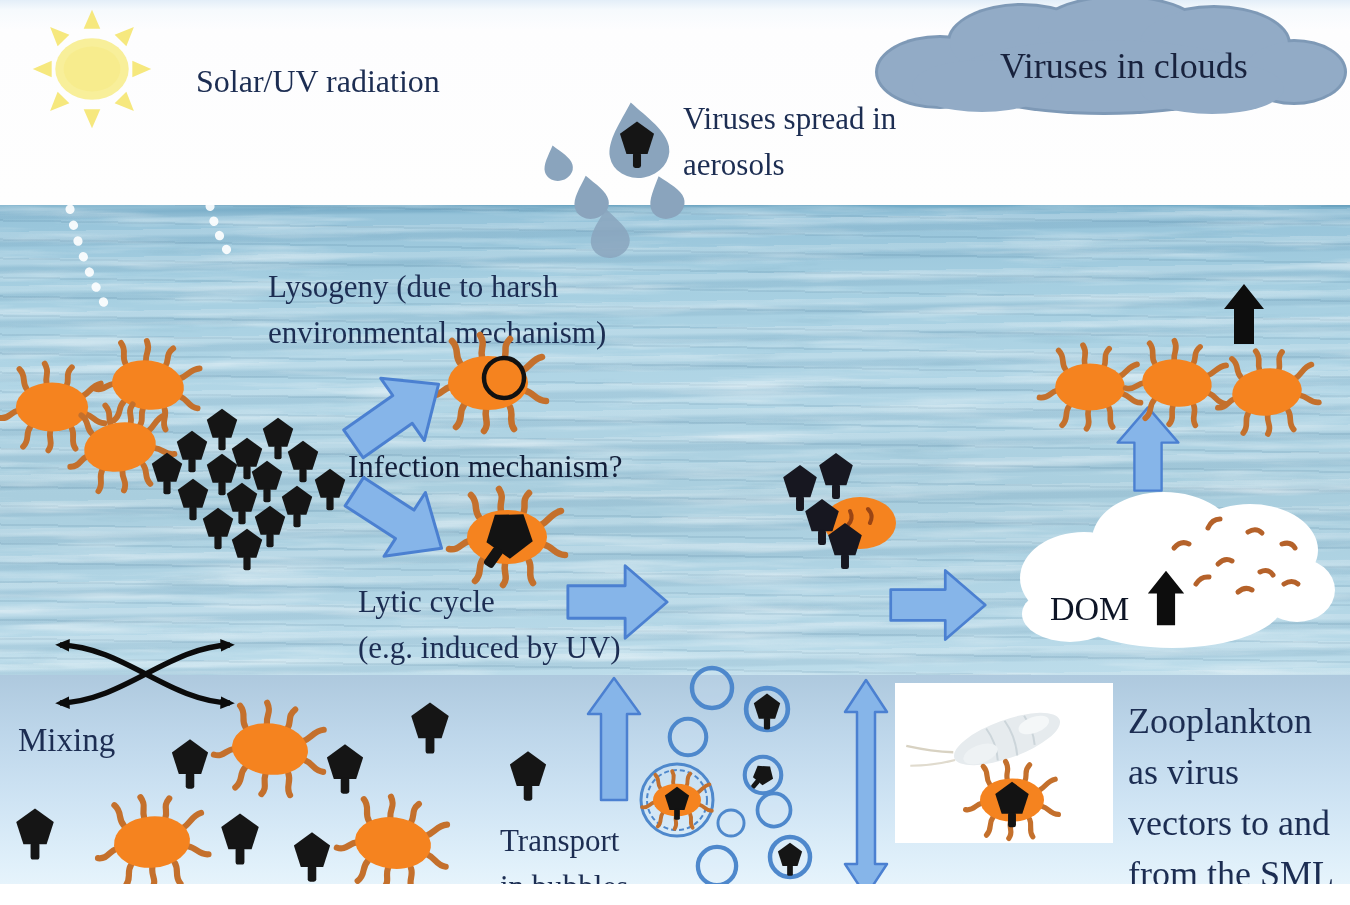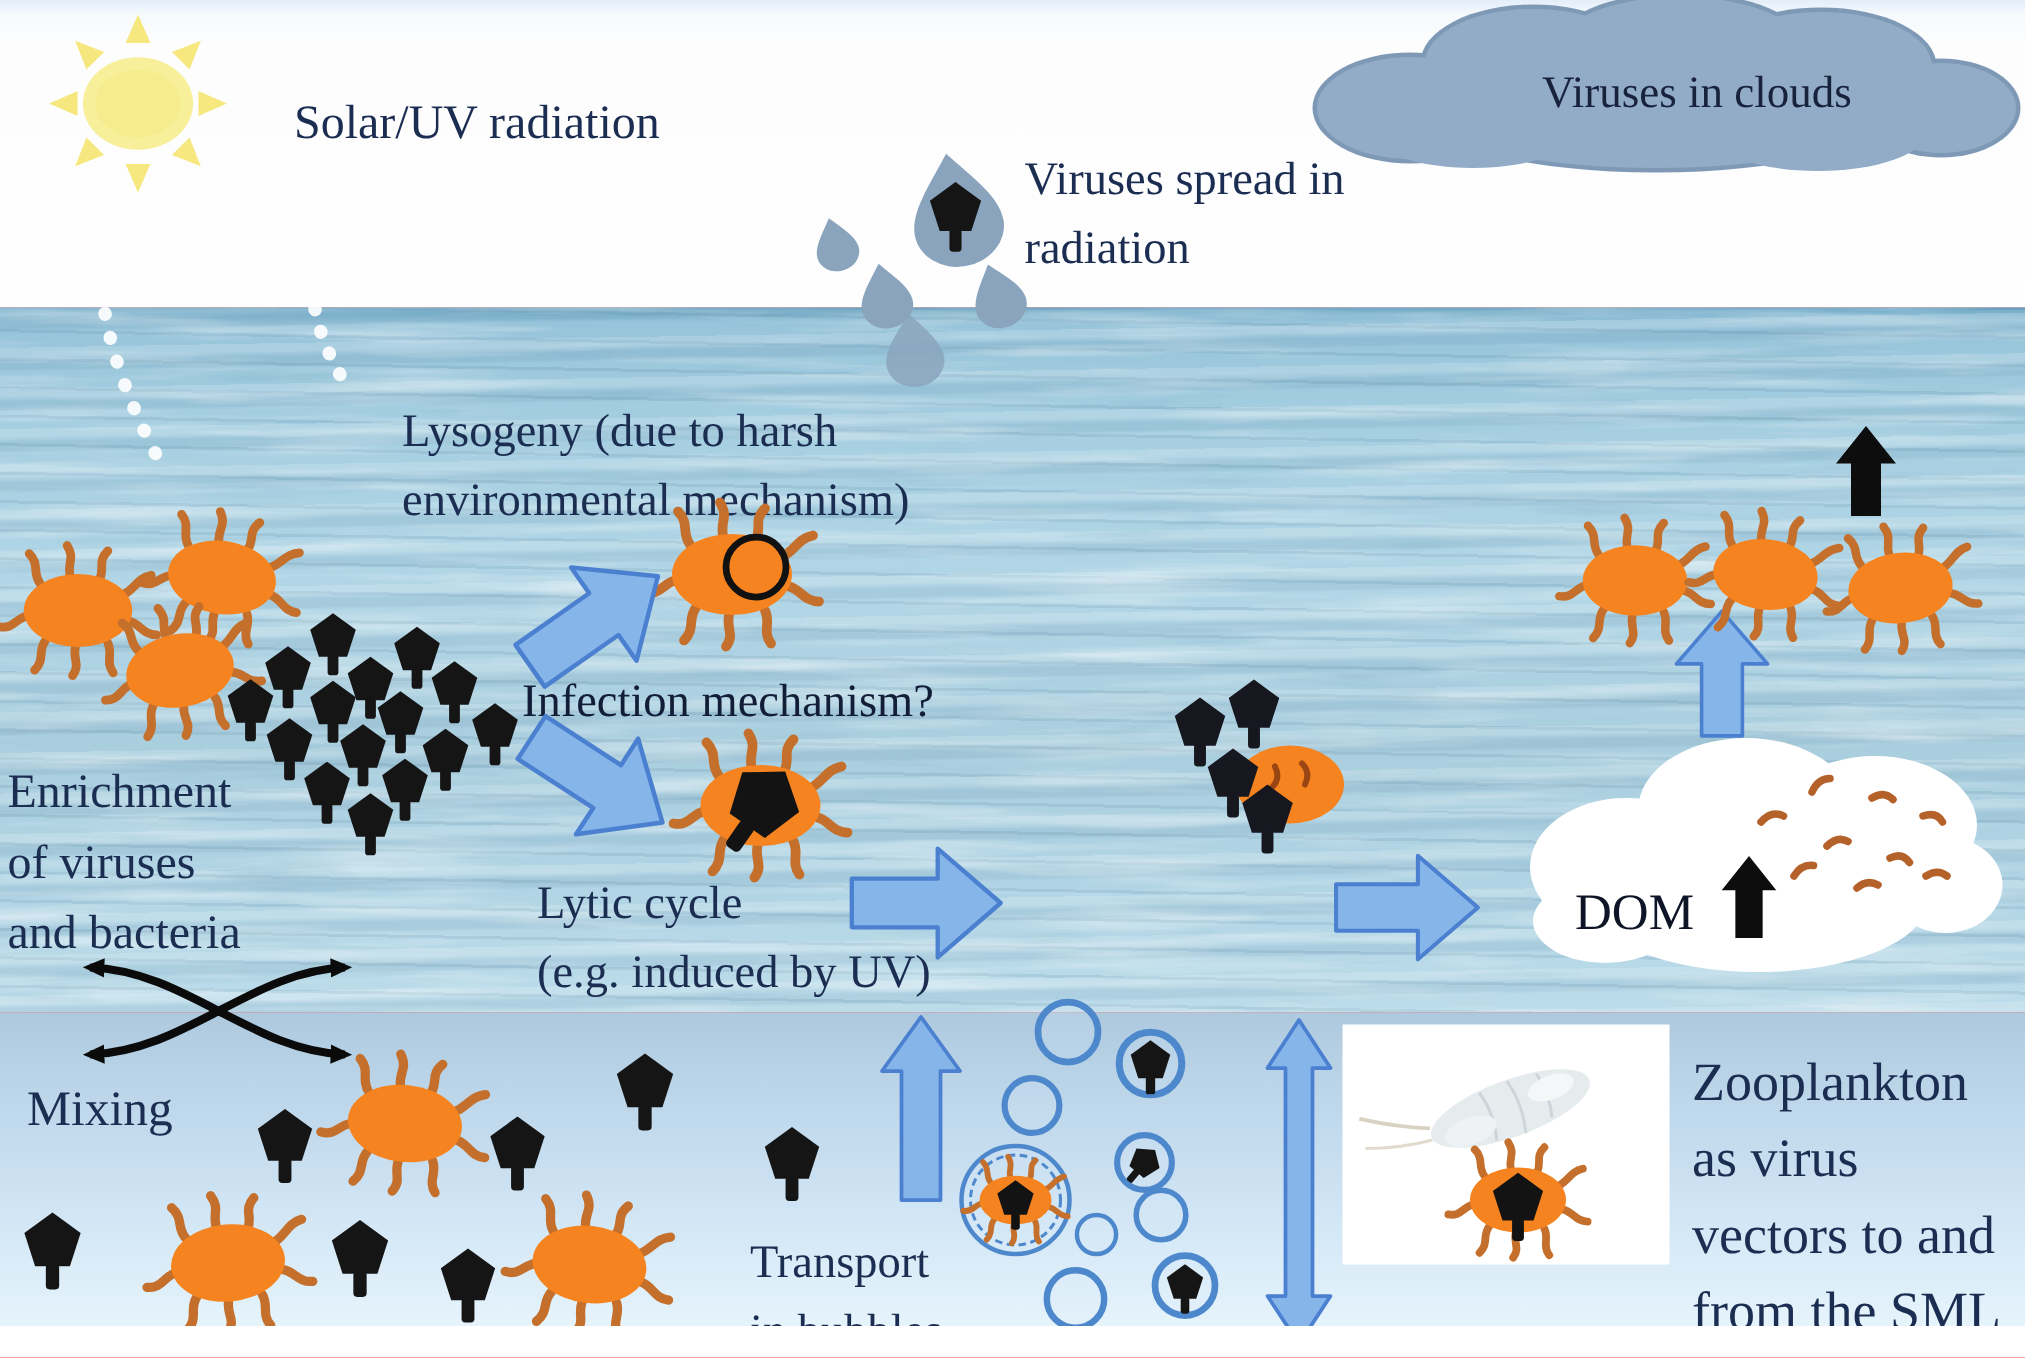--- a/index.html
+++ b/index.html
@@ -108,21 +108,21 @@
 
   <svg class="icon" style="left:535px;top:92px" width="170" height="158" viewBox="0 0 170 158">
     <use href="#g-droplet" transform="translate(102,46) rotate(-10) scale(2.0)"></use>
     <use href="#g-phage" transform="translate(102,48) scale(1.55)" fill="#151515"></use>
     <use href="#g-droplet" transform="translate(22,70) rotate(-15) scale(0.95)"></use>
     <use href="#g-droplet" transform="translate(55,104) rotate(-12) scale(1.15)"></use>
     <use href="#g-droplet" transform="translate(130,104) rotate(-18) scale(1.15)"></use>
     <use href="#g-droplet" transform="translate(74,140) rotate(-8) scale(1.3)" opacity="0.85"></use>
   </svg>
   <div class="label" style="left:683px;top:96px;font-size:31px">Viruses spread in
-radiation</div>
+aerosols</div>
 
   <svg class="icon" style="left:862px;top:0px" width="488" height="120" viewBox="0 0 488 120">
     <g fill="#7e99b6">
       <ellipse cx="78" cy="72" rx="65" ry="37"></ellipse>
         <ellipse cx="160" cy="42" rx="75" ry="39"></ellipse>
       <ellipse cx="258" cy="32" rx="85" ry="37"></ellipse>
         <ellipse cx="352" cy="44" rx="77" ry="39"></ellipse>
       <ellipse cx="432" cy="72" rx="53" ry="33"></ellipse>
         <ellipse cx="242" cy="76" rx="153" ry="39"></ellipse>
     </g>
@@ -130,21 +130,21 @@
       <ellipse cx="78" cy="72" rx="62" ry="34"></ellipse>
         <ellipse cx="160" cy="42" rx="72" ry="36"></ellipse>
       <ellipse cx="258" cy="32" rx="82" ry="34"></ellipse>
         <ellipse cx="352" cy="44" rx="74" ry="36"></ellipse>
       <ellipse cx="432" cy="72" rx="50" ry="30"></ellipse>
         <ellipse cx="242" cy="76" rx="150" ry="36"></ellipse>
       <ellipse cx="120" cy="86" rx="70" ry="26"></ellipse>
         <ellipse cx="350" cy="88" rx="72" ry="26"></ellipse>
     </g>
   </svg>
-  <div class="label" style="left:1028px;top:40px;font-size:30px;color:#18223d">Viruses in clouds</div>
+  <div class="label" style="left:1000px;top:40px;font-size:36px;color:#18223d">Viruses in clouds</div>
 
   <svg class="icon" style="left:52px;top:203px" width="80" height="112" viewBox="0 0 80 112">
     <path d="M18,6 Q26,50 52,100" stroke="#ffffff" stroke-width="9" stroke-linecap="round" stroke-dasharray="0.5 16" fill="none" opacity="0.9"></path>
   </svg>
   <svg class="icon" style="left:198px;top:200px" width="50" height="62" viewBox="0 0 50 62">
     <path d="M12,6 Q16,28 30,52" stroke="#ffffff" stroke-width="9" stroke-linecap="round" stroke-dasharray="0.5 15" fill="none" opacity="0.9"></path>
   </svg>
 
   <div class="label" style="left:268px;top:264px;font-size:31px">Lysogeny (due to harsh
 environmental mechanism)</div>
@@ -216,23 +216,20 @@
   <svg class="icon" style="left:200px;top:505px" width="36" height="47" viewBox="-13 -14 26 34" fill="#151515">
       <use href="#g-phage"></use>
     </svg>
   <svg class="icon" style="left:252px;top:503px" width="36" height="47" viewBox="-13 -14 26 34" fill="#151515">
       <use href="#g-phage"></use>
     </svg>
   <svg class="icon" style="left:229px;top:526px" width="36" height="47" viewBox="-13 -14 26 34" fill="#151515">
       <use href="#g-phage"></use>
     </svg>
 
-  <div class="label" style="left:5px;top:504px;font-size:32px">Enrichment
-of viruses
-and bacteria</div>
 
   <svg class="icon" style="left:46px;top:630px" width="198" height="88" viewBox="0 0 198 88">
     <defs>
       <marker id="mhead" viewBox="0 0 10 10" refX="6" refY="5" markerWidth="16" markerHeight="16" markerUnits="userSpaceOnUse" orient="auto-start-reverse">
         <path d="M0,1 L9,5 L0,9 Z" fill="#0b0b0b"></path>
       </marker>
     </defs>
     <path d="M14,15 C78,17 122,71 184,73" stroke="#0b0b0b" stroke-width="5.5" fill="none" marker-start="url(#mhead)" marker-end="url(#mhead)"></path>
     <path d="M14,73 C78,71 122,17 184,15" stroke="#0b0b0b" stroke-width="5.5" fill="none" marker-start="url(#mhead)" marker-end="url(#mhead)"></path>
   </svg>

